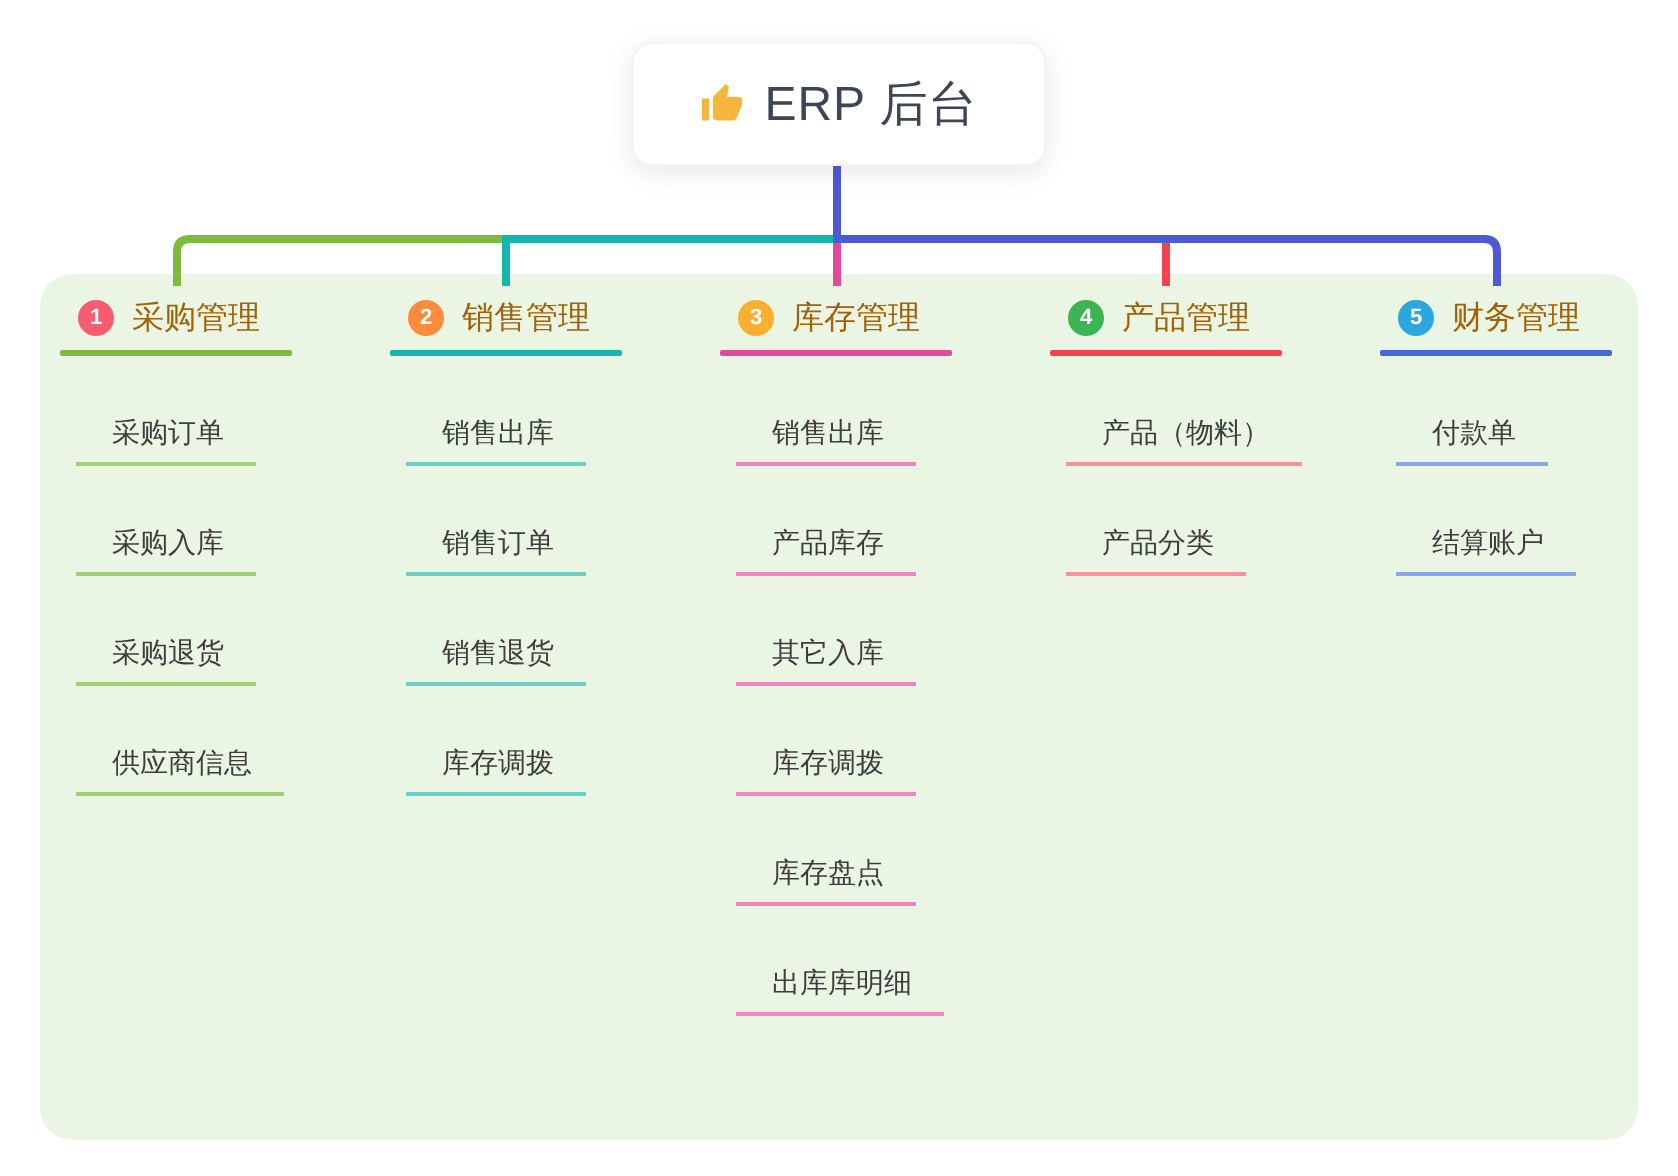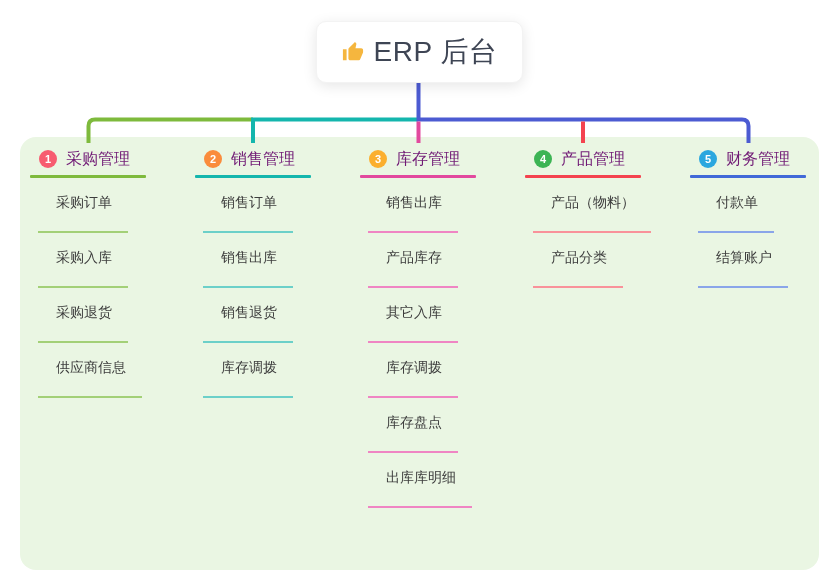--- a/index.html
+++ b/index.html
@@ -18,42 +18,42 @@
   }
 
   .root-node {
     position:absolute; left:316px; top:21px; width:207px; height:62px;
     background:#ffffff; border-radius:10px;
     border:1px solid #f3f3f3;
     box-shadow:0 3px 14px rgba(0,0,0,.10);
     display:flex; align-items:center; justify-content:center; gap:10px;
     z-index:3; cursor:pointer;
   }
-  .root-label { font-size:28px; font-weight:500; color:#3e4554; letter-spacing:.5px;text-align:right; }
+  .root-label { font-size:24px; font-weight:500; color:#3e4554; letter-spacing:.5px;text-align:right; }
   .root-icon { width:22px; height:22px; display:block; }
 
   svg.connectors { position:absolute; left:0; top:0; z-index:1; }
 
   .branch { position:absolute; top:146px; z-index:2; }
   .branch-header { display:flex; align-items:center; gap:9px; height:26px; padding-left:9px; cursor:pointer; }
   .badge {
     width:18px; height:18px; border-radius:50%;
     color:#fff; font-size:11px; font-weight:700;
     display:flex; align-items:center; justify-content:center;
     flex:0 0 18px;
   }
-  .branch-label { font-size:16px; font-weight:500; color:#701a75; white-space:nowrap; }
+  .branch-label { font-size:16px; font-weight:500; color:#a16207; white-space:nowrap; }
   .branch-underline { width:116px; height:3px; margin-top:3px; border-radius:1px; }
 
   .children { position:relative; }
   .rail { position:absolute; left:8px; top:-3px; width:2px; height:calc(100% + 3px); }
   .child { height:55px; position:relative; cursor:pointer; }
   .child-inner {
     position:absolute; left:8px; bottom:0;
-    padding:0 16px 19px 18px;
+    padding:0 16px 5px 18px;
     border-bottom:2px solid var(--cl);
     font-size:14px; color:#3d3d3d; white-space:nowrap; min-width:76px;
   }
 </style>
 </head>
 <body style="background: rgb(255, 255, 255);">
 
 <div class="canvas">
 
   <div class="panel" style="background: rgb(234, 246, 227);"></div>
@@ -103,25 +103,25 @@
   <div class="branch" style="left: 195px; --cl: #6cd0c9;">
     <div class="branch-header">
       <span class="badge" style="background: rgb(250, 140, 60);">2</span>
       <span class="branch-label">销售管理</span>
     </div>
     <div class="branch-underline" style="background: rgb(20, 182, 173);"></div>
     <div class="children">
       <div class="rail"></div>
 
         <div class="child">
+          <div class="child-inner">销售出库</div>
+        </div>
+
+        <div class="child">
           <div class="child-inner">销售订单</div>
-        </div>
-
-        <div class="child">
-          <div class="child-inner">销售出库</div>
         </div>
 
         <div class="child">
           <div class="child-inner">销售退货</div>
         </div>
 
         <div class="child">
           <div class="child-inner">库存调拨</div>
         </div>
       </div>

